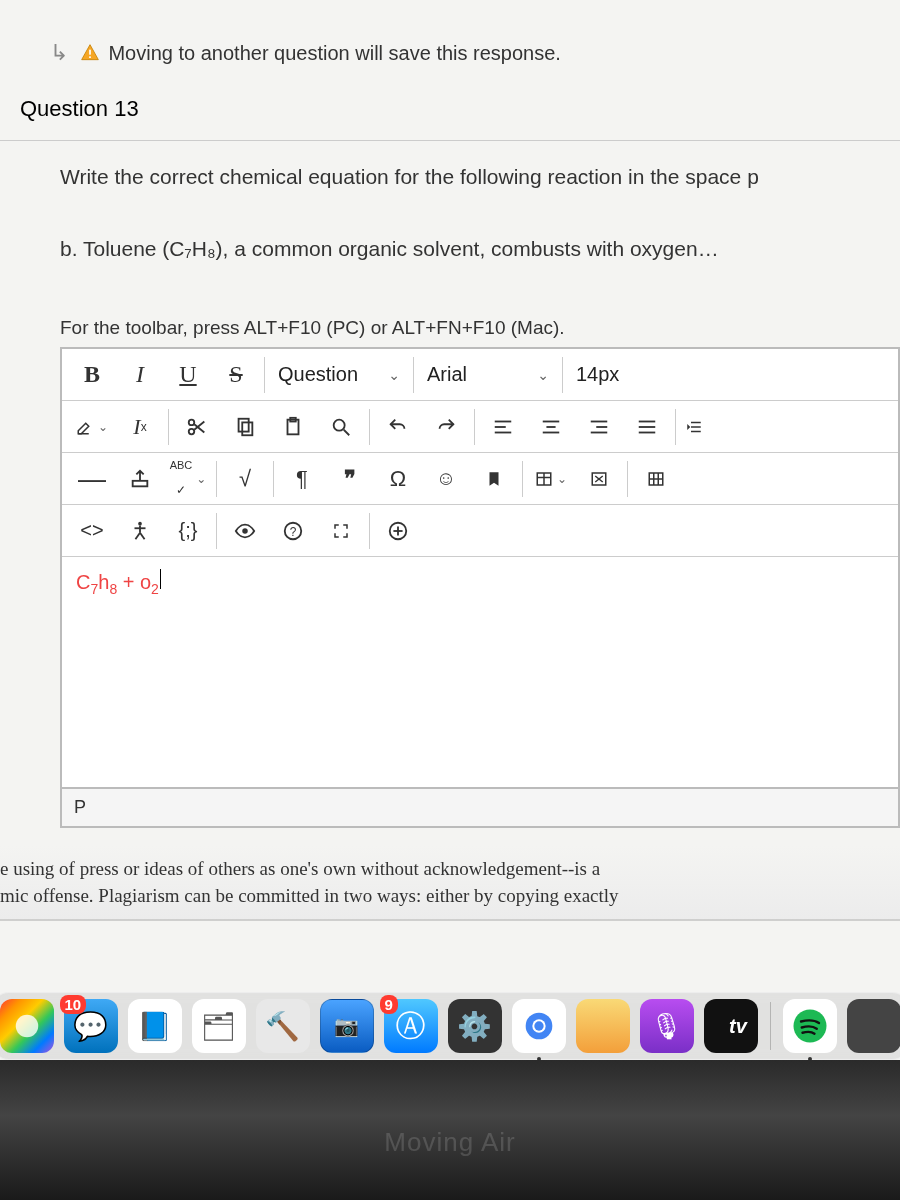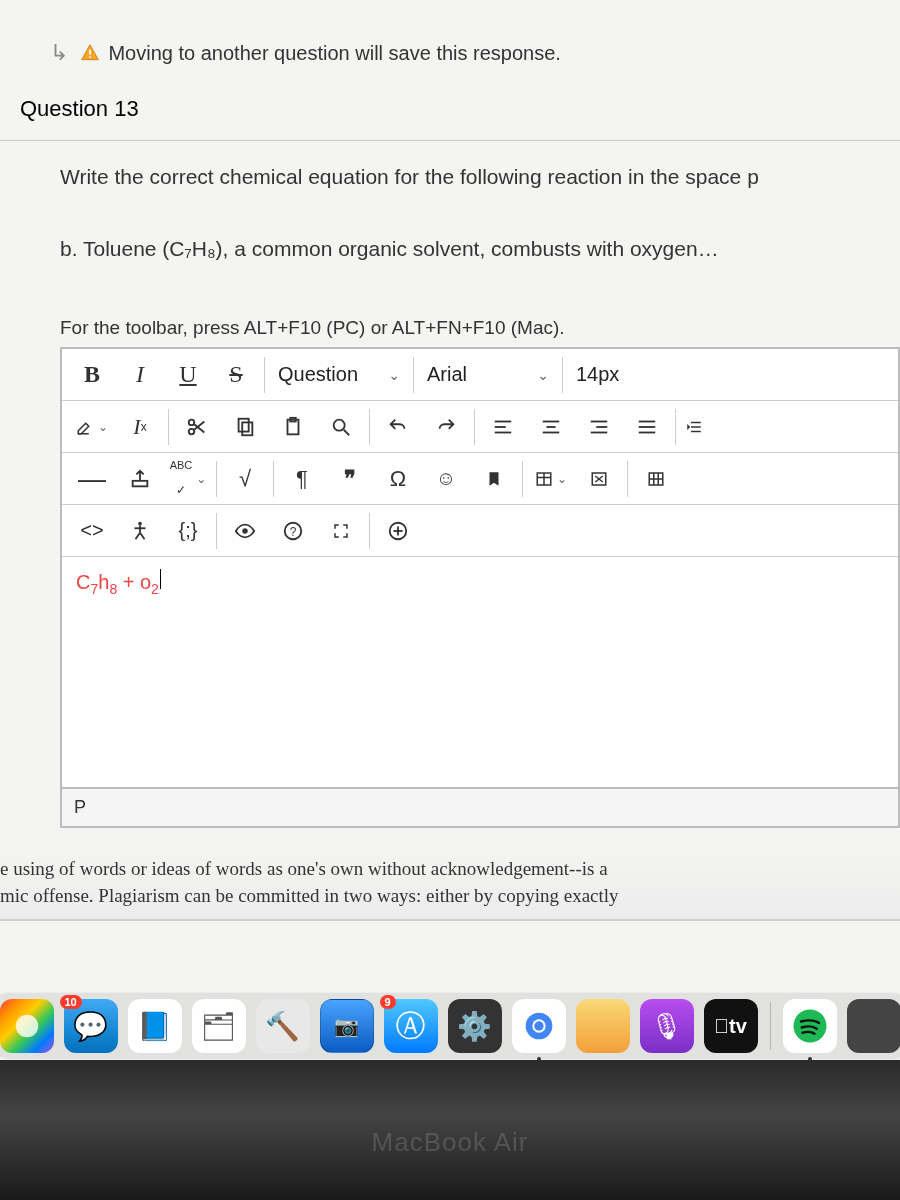--- a/index.html
+++ b/index.html
@@ -148,21 +148,21 @@
     width: 54px; height: 54px;
     border-radius: 12px;
     display: flex; align-items:center; justify-content:center;
     font-size: 28px;
     color: #fff;
     position: relative;
   }
   .dock-badge {
     position: absolute; top:-4px; left:-4px;
     background: #ff3b30; color:#fff;
-    font-size:11px; font-weight:bold;
+    font-size:15px; font-weight:bold;
     padding: 1px 5px; border-radius: 8px;
   }
   .dock-dot {
     position:absolute; bottom:-8px; left:50%; transform:translateX(-50%);
     width:4px; height:4px; background:#333; border-radius:50%;
   }
   .dock-sep { width:1px; height:48px; background: rgba(0,0,0,0.2); margin: 0 2px; }
 
   .below-dock {
     position:absolute;
@@ -438,21 +438,21 @@
     <div class="editor-body">
       <span>C<sub>7</sub>h<sub>8</sub> + o<sub>2</sub></span><span class="cursor-line"></span>
     </div>
   </div>
 
   <div class="status-bar">
     <span>P</span>
   </div>
 
   <div class="plagiarism">
-    <div>e using of words or ideas of words as one's own without acknowledgement--is a</div>
+    <div>e using of press or ideas of others as one's own without acknowledgement--is a</div>
     <div>mic offense. Plagiarism can be committed in two ways: either by copying exactly</div>
   </div>
 
 </div>
 
 <div class="dock-wrap">
   <div class="dock">
     <div class="dock-item" style="background:linear-gradient(135deg,#ff3b30,#ff9500,#ffcc00,#34c759,#007aff,#af52de);">
       <svg viewBox="0 0 24 24" width="30" height="30">
           <circle cx="12" cy="12" r="9" fill="rgba(255,255,255,0.8)"></circle>
@@ -487,29 +487,29 @@
           <circle cx="12" cy="12" r="5" fill="#fff"></circle>
           <circle cx="12" cy="12" r="3.5" fill="#4285f4"></circle>
         </svg>
       <span class="dock-dot"></span>
     </div>
     <div class="dock-item" style="background:linear-gradient(#f9d976,#f39f3a);">
     </div>
     <div class="dock-item" style="background:linear-gradient(#b84df0,#7a2fc7);">
       <span style="font-size:26px;">🎙</span>
     </div>
-    <div class="dock-item" style="background:#111;">
+    <div class="dock-item" style="background:#111;font-style:italic;">
       <span style="font-weight:bold;font-size:20px;"><span>tv</span></span>
     </div>
     <div class="dock-sep"></div>
     <div class="dock-item" style="background:#fff;">
       <svg viewBox="0 0 24 24" width="36" height="36">
           <circle cx="12" cy="12" r="11" fill="#1db954"></circle>
           <path d="M6 9c4-1 9-1 12 1M6.5 13c3.5-1 7.5-1 10 .8M7 16.5c3-.8 6-.8 8 .6" stroke="#111" stroke-width="1.6" fill="none" stroke-linecap="round"></path>
         </svg>
       <span class="dock-dot"></span>
     </div>
     <div class="dock-item" style="background:#444;"></div>
   </div>
 </div>
 
 <div class="below-dock"></div>
-<div class="macbook-label">MacBook Air</div>
+<div class="macbook-label">Moving Air</div>
 
 </body></html>

